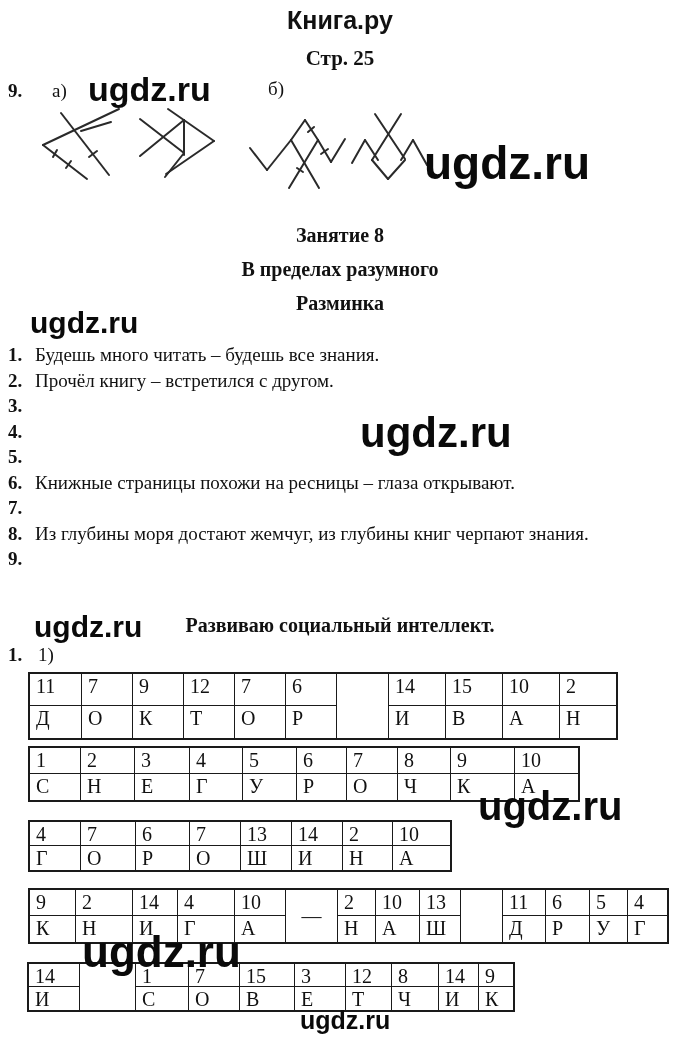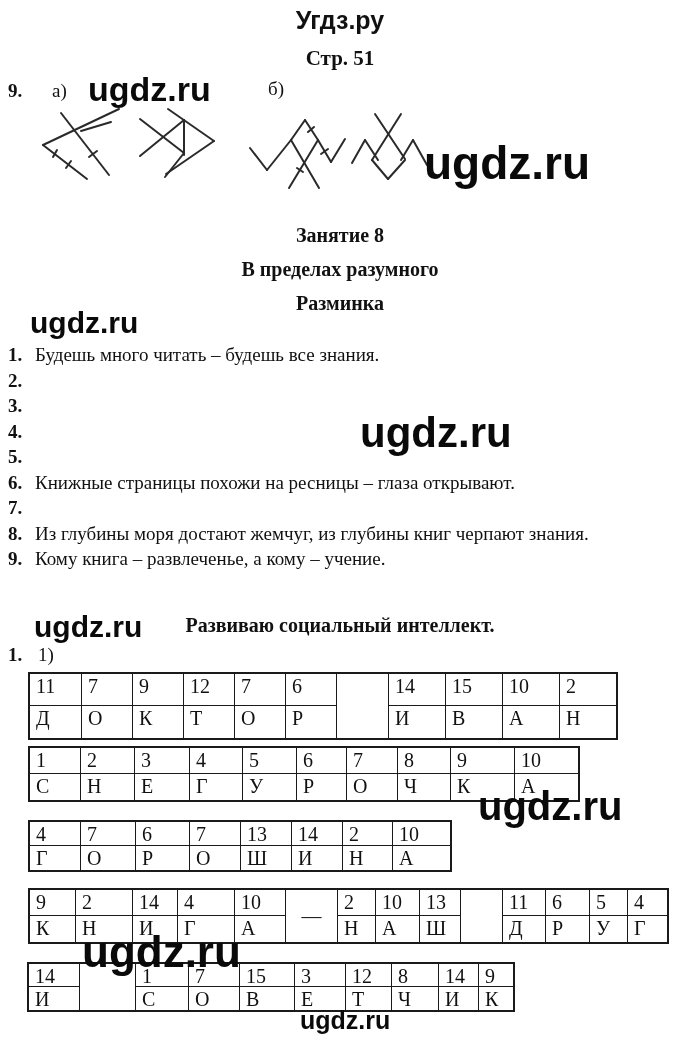--- a/index.html
+++ b/index.html
@@ -31,38 +31,39 @@
   .lcell.topc{border-bottom:1.5px solid #1a1a1a;}
   .lcol.merged{justify-content:center;align-items:center;font-size:20px;}
   svg.fig{position:absolute;z-index:1;}
   svg.fig line{stroke:#2a2a2a;stroke-width:2;stroke-linecap:round;}
 </style>
 </head>
 <body>
 
 <div id="page">
 
-  <div class="abs site-title">Угдз.ру</div>
-  <div class="abs page-label">Стр. 51</div>
+  <div class="abs site-title">Книга.ру</div>
+  <div class="abs page-label">Стр. 25</div>
 
   <div class="abs marker bold" style="left:8px;top:80px;">9.</div>
   <div class="abs marker" style="left:52px;top:80px;">а)</div>
   <div class="abs marker" style="left:268px;top:78px;">б)</div>
 
   <div class="abs h-center" style="top:224px;">Занятие 8</div>
   <div class="abs h-center" style="top:258px;">В пределах разумного</div>
   <div class="abs h-center" style="top:292px;">Разминка</div>
 
   <div id="proverbs">
       <div class="prow">
         <span class="pnum">1.</span>
         <span class="ptext">Будешь много читать – будешь все знания.</span>
       </div>
       <div class="prow">
         <span class="pnum">2.</span>
+        <span class="ptext">Прочёл книгу – встретился с другом.</span>
       </div>
       <div class="prow">
         <span class="pnum">3.</span>
       </div>
       <div class="prow">
         <span class="pnum">4.</span>
       </div>
       <div class="prow">
         <span class="pnum">5.</span>
       </div>
@@ -72,21 +73,20 @@
       </div>
       <div class="prow">
         <span class="pnum">7.</span>
       </div>
       <div class="prow">
         <span class="pnum">8.</span>
         <span class="ptext">Из глубины моря достают жемчуг, из глубины книг черпают знания.</span>
       </div>
       <div class="prow">
         <span class="pnum">9.</span>
-        <span class="ptext">Кому книга – развлеченье, а кому – учение.</span>
       </div>
     </div>
 
   <div class="abs h-center" style="top:614px;">Развиваю социальный интеллект.</div>
   <div class="abs marker bold" style="left:8px;top:644px;">1.</div>
   <div class="abs marker" style="left:38px;top:644px;">1)</div>
 
   <div id="figures">
       <svg class="fig" width="92" height="80" style="left: 35px; top: 103px;">
         <line x1="84" y1="6" x2="8" y2="42"></line>

